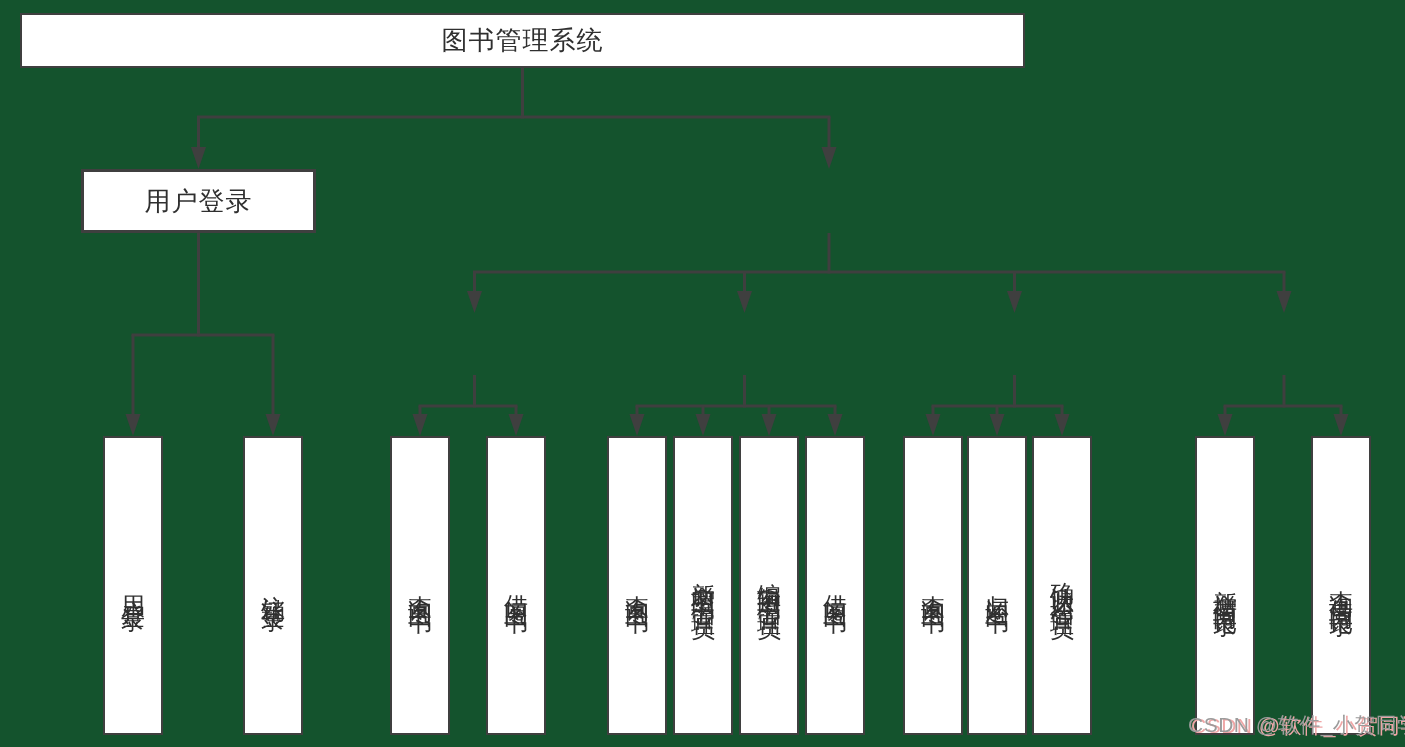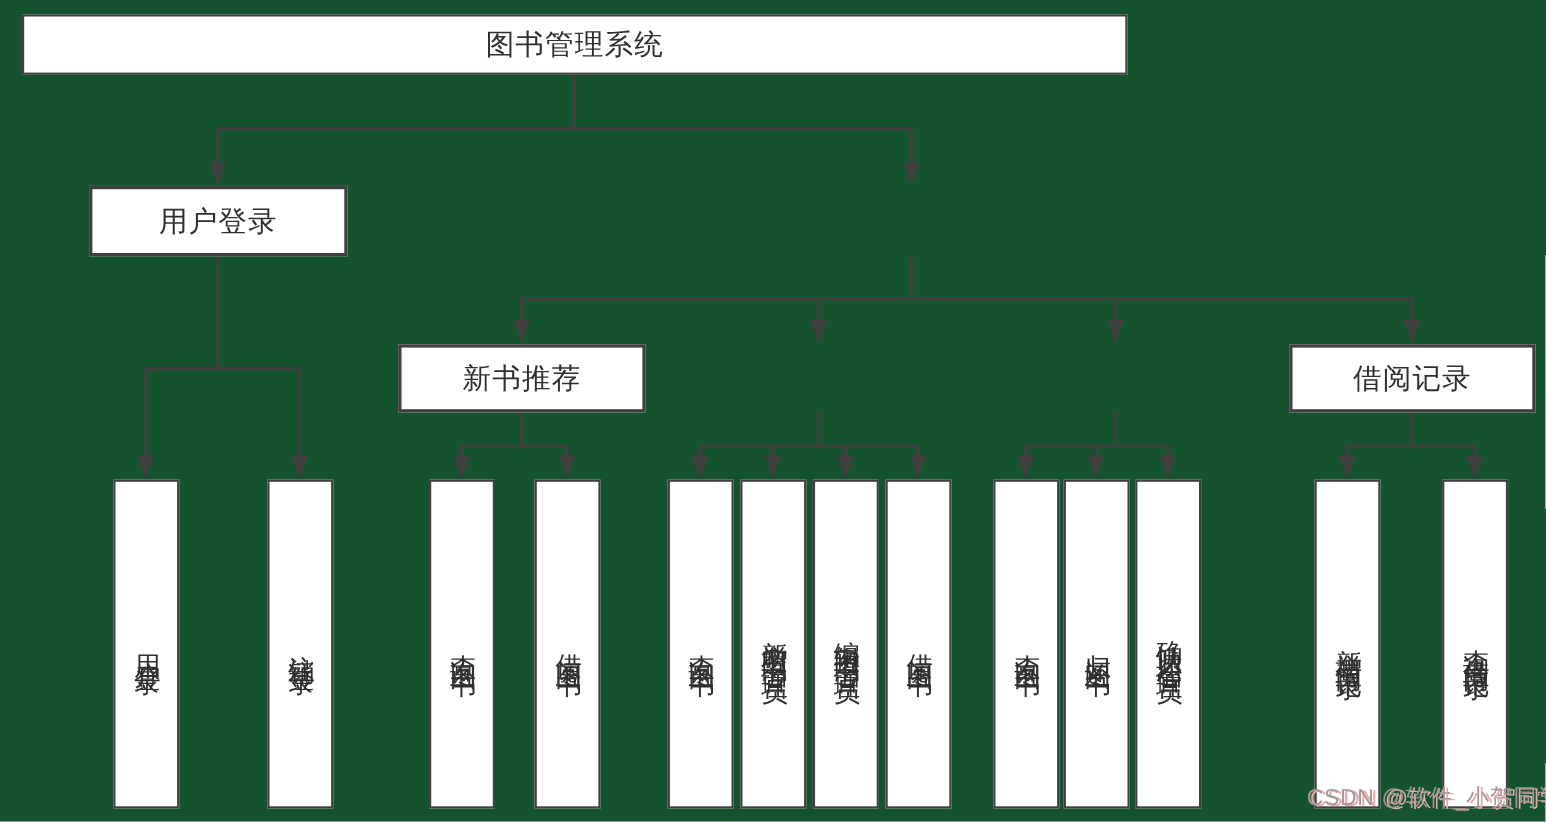--- a/index.html
+++ b/index.html
@@ -116,22 +116,20 @@
       <polygon points="1062,436 1054.5,414 1069.5,414"></polygon>
       <polygon points="1225,436 1217.5,414 1232.5,414"></polygon>
       <polygon points="1341,436 1333.5,414 1348.5,414"></polygon>
     </g>
   </svg>
 
   <div class="box box--top" style="left:20px;top:13px;width:1005px;height:55px">图书管理系统</div>
 
   <div class="box box--l2" style="left:81px;top:169px;width:235px;height:64px">用户登录</div>
 
-  <div class="box box--l3" style="left:362px;top:313px;width:225px;height:62px">新书推荐</div>
-  <div class="box box--l3" style="left:1172px;top:313px;width:224px;height:62px">借阅记录</div>
 
   <div class="leaf" style="left:103px">用户登录</div>
   <div class="leaf" style="left:243px">注销登录</div>
 
   <div class="leaf" style="left:390px">查询图书</div>
   <div class="leaf" style="left:486px">借阅图书</div>
 
   <div class="leaf" style="left:607px">查询图书</div>
   <div class="leaf" style="left:673px">新增图书（管理员）</div>
   <div class="leaf" style="left:739px">编辑图书（管理员）</div>

